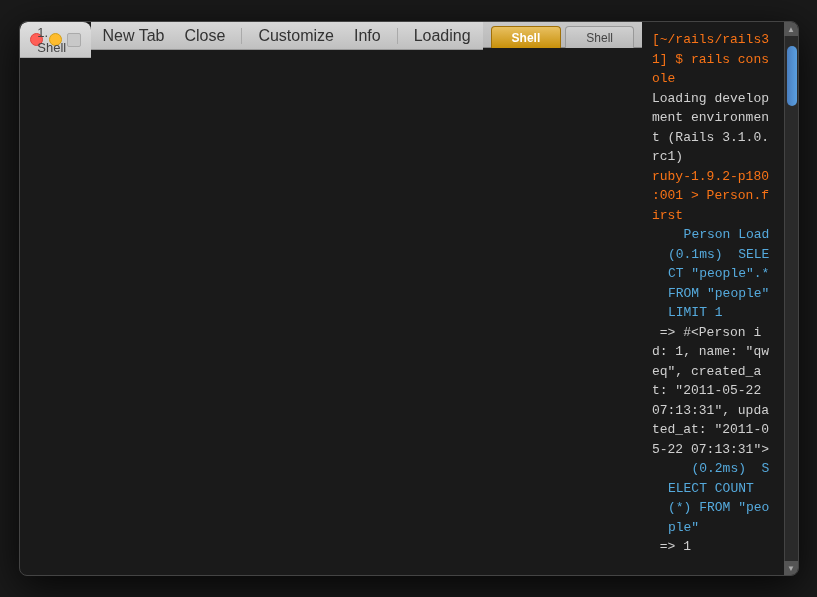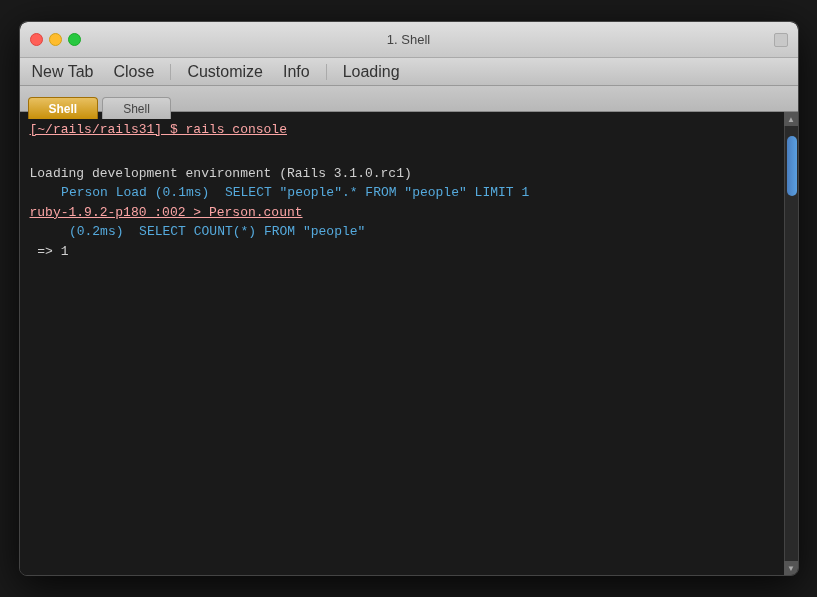--- a/index.html
+++ b/index.html
@@ -14,21 +14,21 @@
       font-family: -apple-system, BlinkMacSystemFont, sans-serif;
     }
 
     .window {
       width: 780px;
       height: 555px;
       background: #1a1a1a;
       border-radius: 8px;
       box-shadow: 0 10px 40px rgba(0,0,0,0.8);
       display: flex;
-      flex-direction: column;
+      flex-direction: row;
       overflow: hidden;
       border: 1px solid #444;
     }
 
     
     .title-bar {
       background: linear-gradient(to bottom, #e0e0e0, #c8c8c8);
       height: 36px;
       display: flex;
       align-items: center;
@@ -104,21 +104,21 @@
 
     .tab {
       height: 22px;
       padding: 0 20px;
       display: flex;
       align-items: center;
       font-size: 12px;
       cursor: pointer;
       border-radius: 4px 4px 0 0;
       position: relative;
-      top: 8px;
+      top: 1px;
     }
 
     .tab.active {
       background: linear-gradient(to bottom, #e8c060, #c8900a);
       color: #fff;
       font-weight: 600;
       border: 1px solid #a07008;
       border-bottom: none;
     }
 
@@ -144,22 +144,22 @@
       padding: 8px 10px;
       font-family: 'Courier New', Courier, monospace;
       font-size: 13px;
       line-height: 1.5;
       color: #d0d0d0;
     }
 
     .terminal-content::-webkit-scrollbar { display: none; }
 
     .line { white-space: pre-wrap; word-break: break-all; }
-    .line.prompt { color: #fca5a5; text-decoration: underline; }
-    .line.info { color: #d0d0d0; margin-top: 24px; }
+    .line.prompt { color: #f97316; }
+    .line.info { color: #d0d0d0; }
     .line.sql { color: #5ad; margin-left: 16px; }
     .line.result { color: #d0d0d0; }
     .line.arrow { color: #d0d0d0; }
 
     
     .scrollbar-track {
       width: 14px;
       background: #2a2a2a;
       display: flex;
       flex-direction: column;
@@ -251,22 +251,23 @@
     </div>
     <div class="tab inactive">
       <span>Shell</span>
     </div>
   </div>
 
   <div class="terminal-wrapper">
     <div class="terminal-content">
       <div class="line prompt">[~/rails/rails31] $ rails console</div>
       <div class="line info">Loading development environment (Rails 3.1.0.rc1)</div>
+      <div class="line prompt">ruby-1.9.2-p180 :001 &gt; Person.first</div>
       <div class="line sql">  Person Load (0.1ms)  SELECT "people".* FROM "people" LIMIT 1</div>
-      <div class="line prompt">ruby-1.9.2-p180 :002 &gt; Person.count</div>
+      <div class="line result"> =&gt; #&lt;Person id: 1, name: "qweq", created_at: "2011-05-22 07:13:31", updated_at: "2011-05-22 07:13:31"&gt;</div>
       <div class="line sql">   (0.2ms)  SELECT COUNT(*) FROM "people"</div>
       <div class="line arrow"> =&gt; 1</div>
     </div>
 
     <div class="scrollbar-track">
       <div class="scrollbar-arrow">▲</div>
       <div class="scrollbar-gutter">
         <div class="scrollbar-thumb"></div>
       </div>
       <div class="scrollbar-arrow">▼</div>

